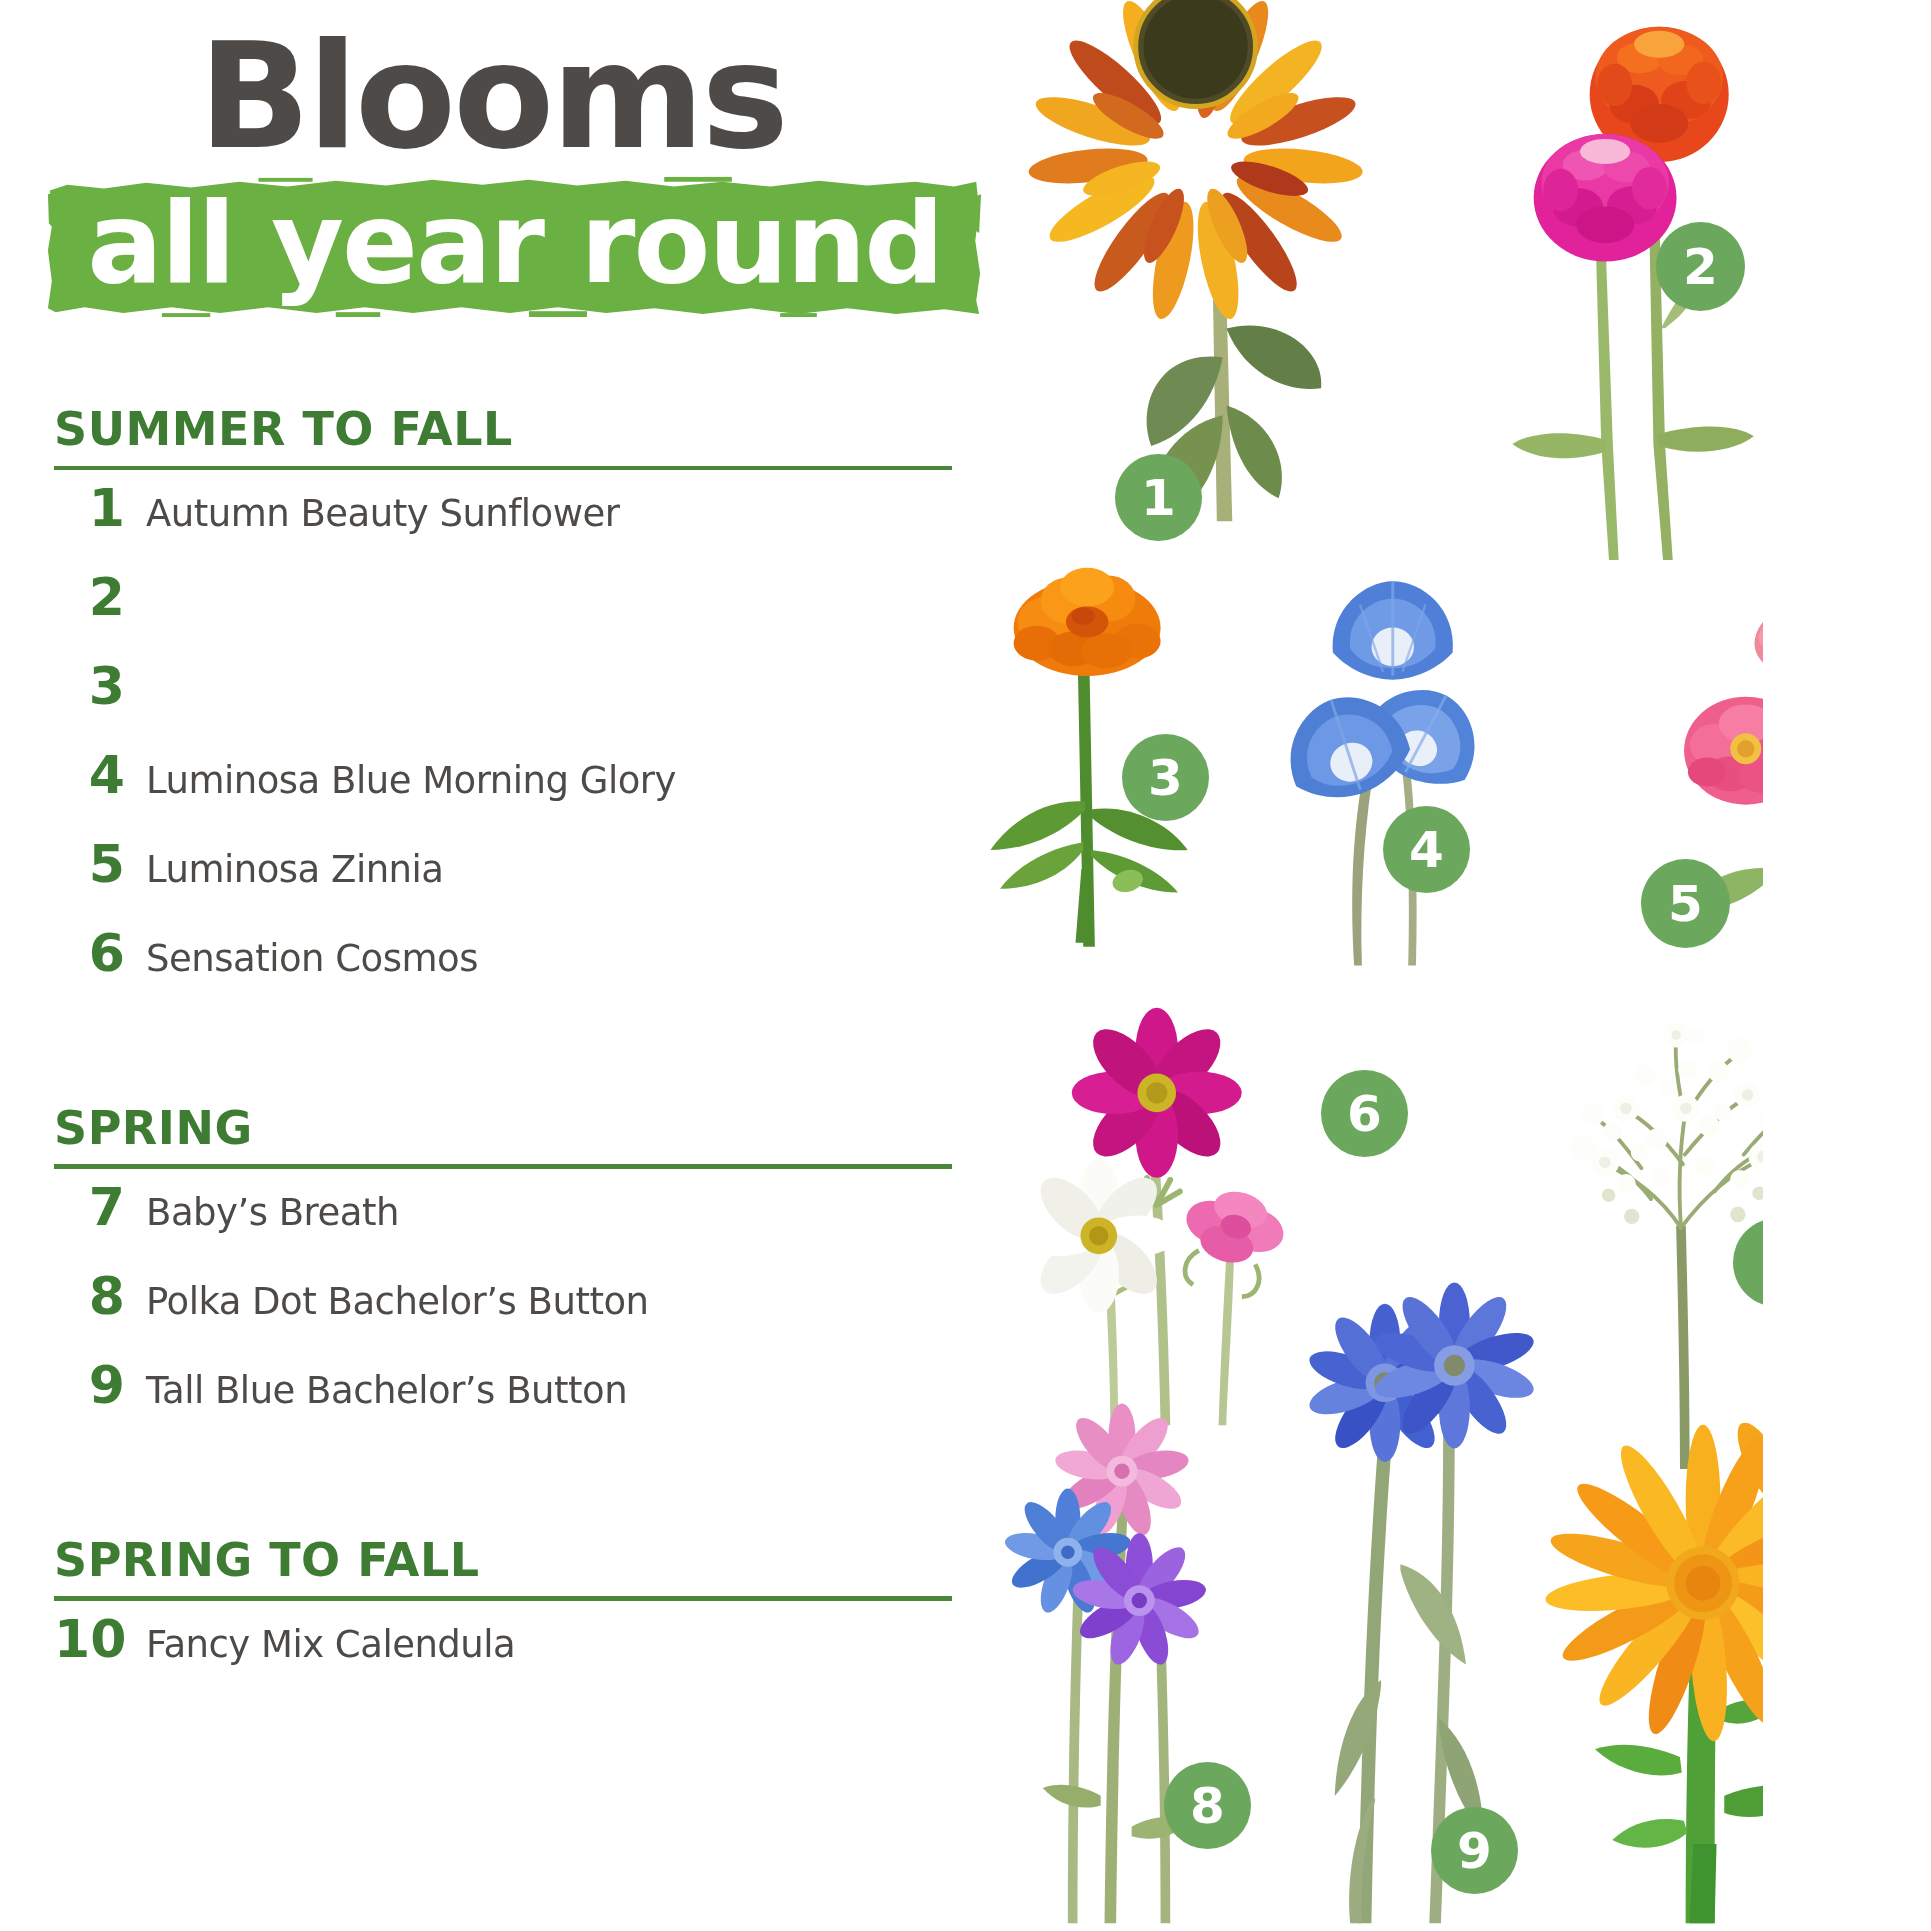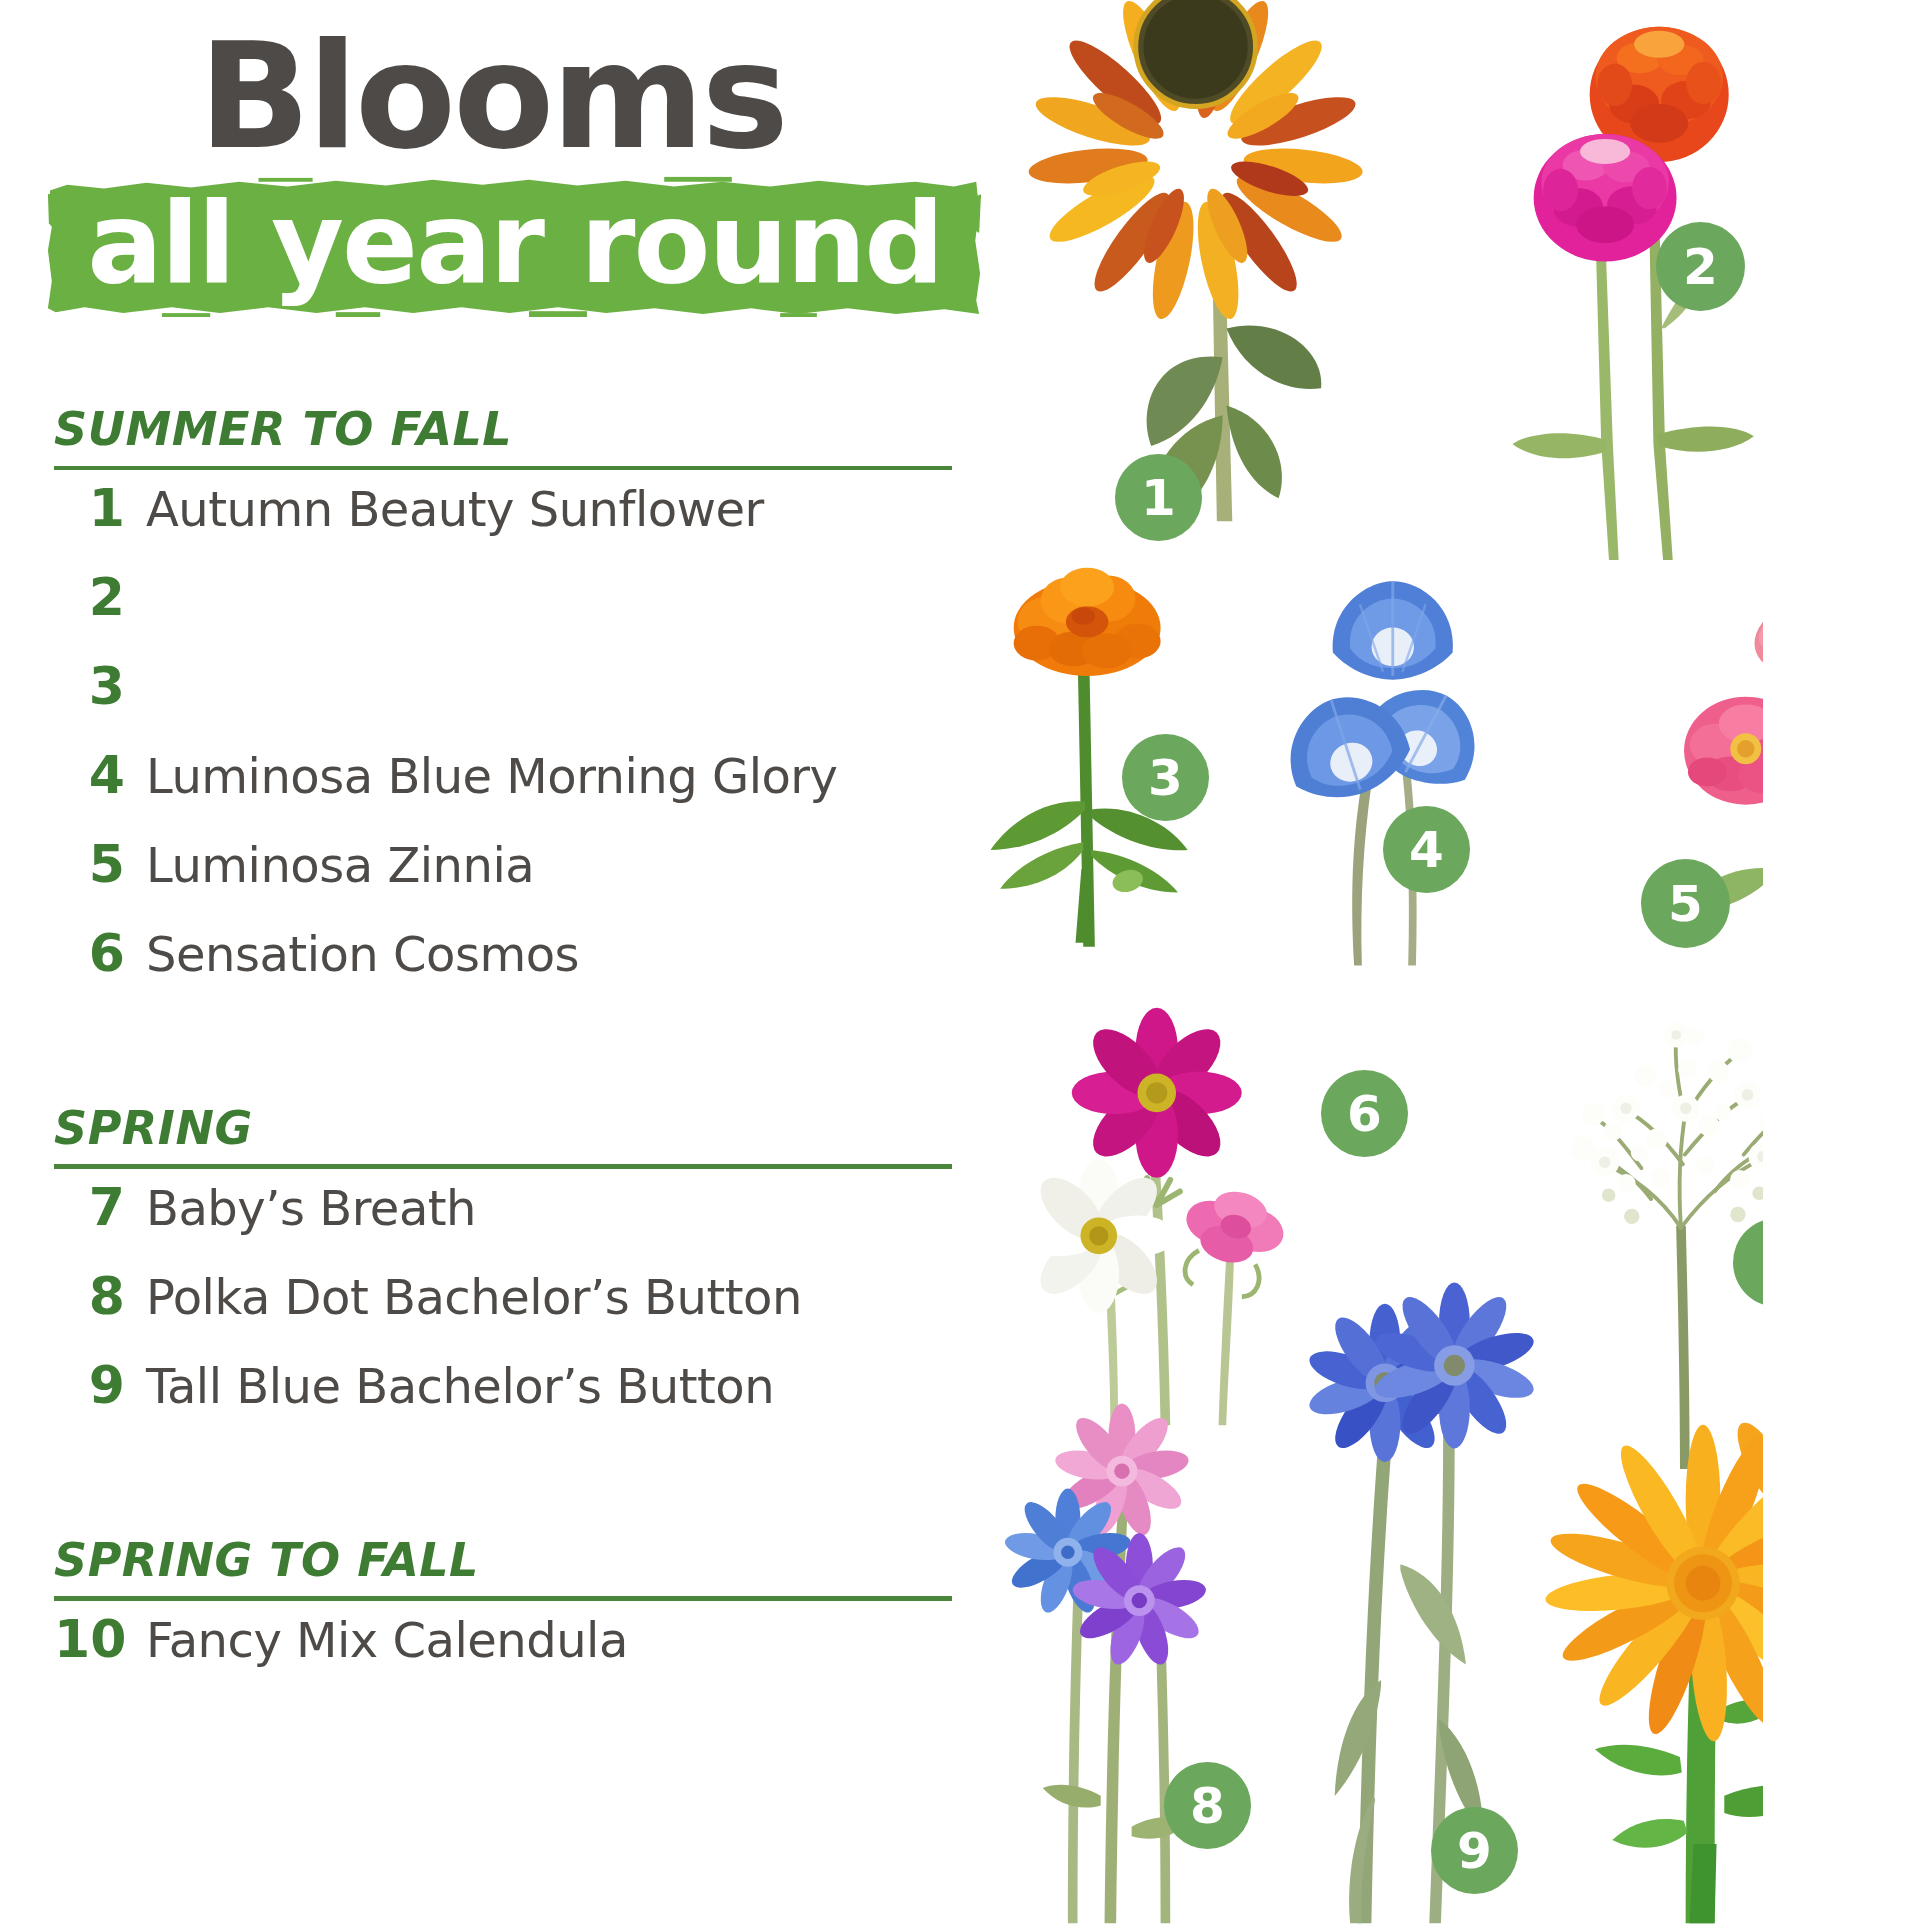--- a/index.html
+++ b/index.html
@@ -35,34 +35,33 @@
     padding-bottom:5.8px;box-sizing:border-box;
   }
 
   
   .sections{position:absolute;left:54px;top:406px;width:898px;}
   .section{margin-bottom:0;}
   .sec-head{
     font-size:46px;font-weight:bold;color:#3f7c33;
     letter-spacing:0.5px;line-height:1.0;
     font-family:"DejaVu Sans", sans-serif;
-    font-style:italic;
   }
   .sec-rule{
     height:4.8px;background:#4a8639;width:898px;margin-top:13.5px;margin-bottom:7.7px;
   }
   .list{list-style:none;margin:0;padding:0;}
   .row{display:flex;align-items:baseline;height:89px;}
   .num{
     color:#3f7c33;font-size:52px;font-weight:bold;
     width:71px;text-align:right;flex:0 0 71px;
     font-family:"DejaVu Sans", sans-serif;
   }
   .label{
-    color:#4d4a47;font-size:48px;margin-left:21px;white-space:nowrap;
+    color:#4d4a47;font-size:37px;margin-left:21px;white-space:nowrap;
     font-family:"DejaVu Sans", sans-serif;letter-spacing:-0.5px;text-align:center;
   }
   .gap-a{height:93px;}
   .gap-b{height:93px;}
 
   
   .badge{
     position:absolute;border-radius:50%;
     background:#6ba75d;
     color:#ffffff;font-weight:bold;

